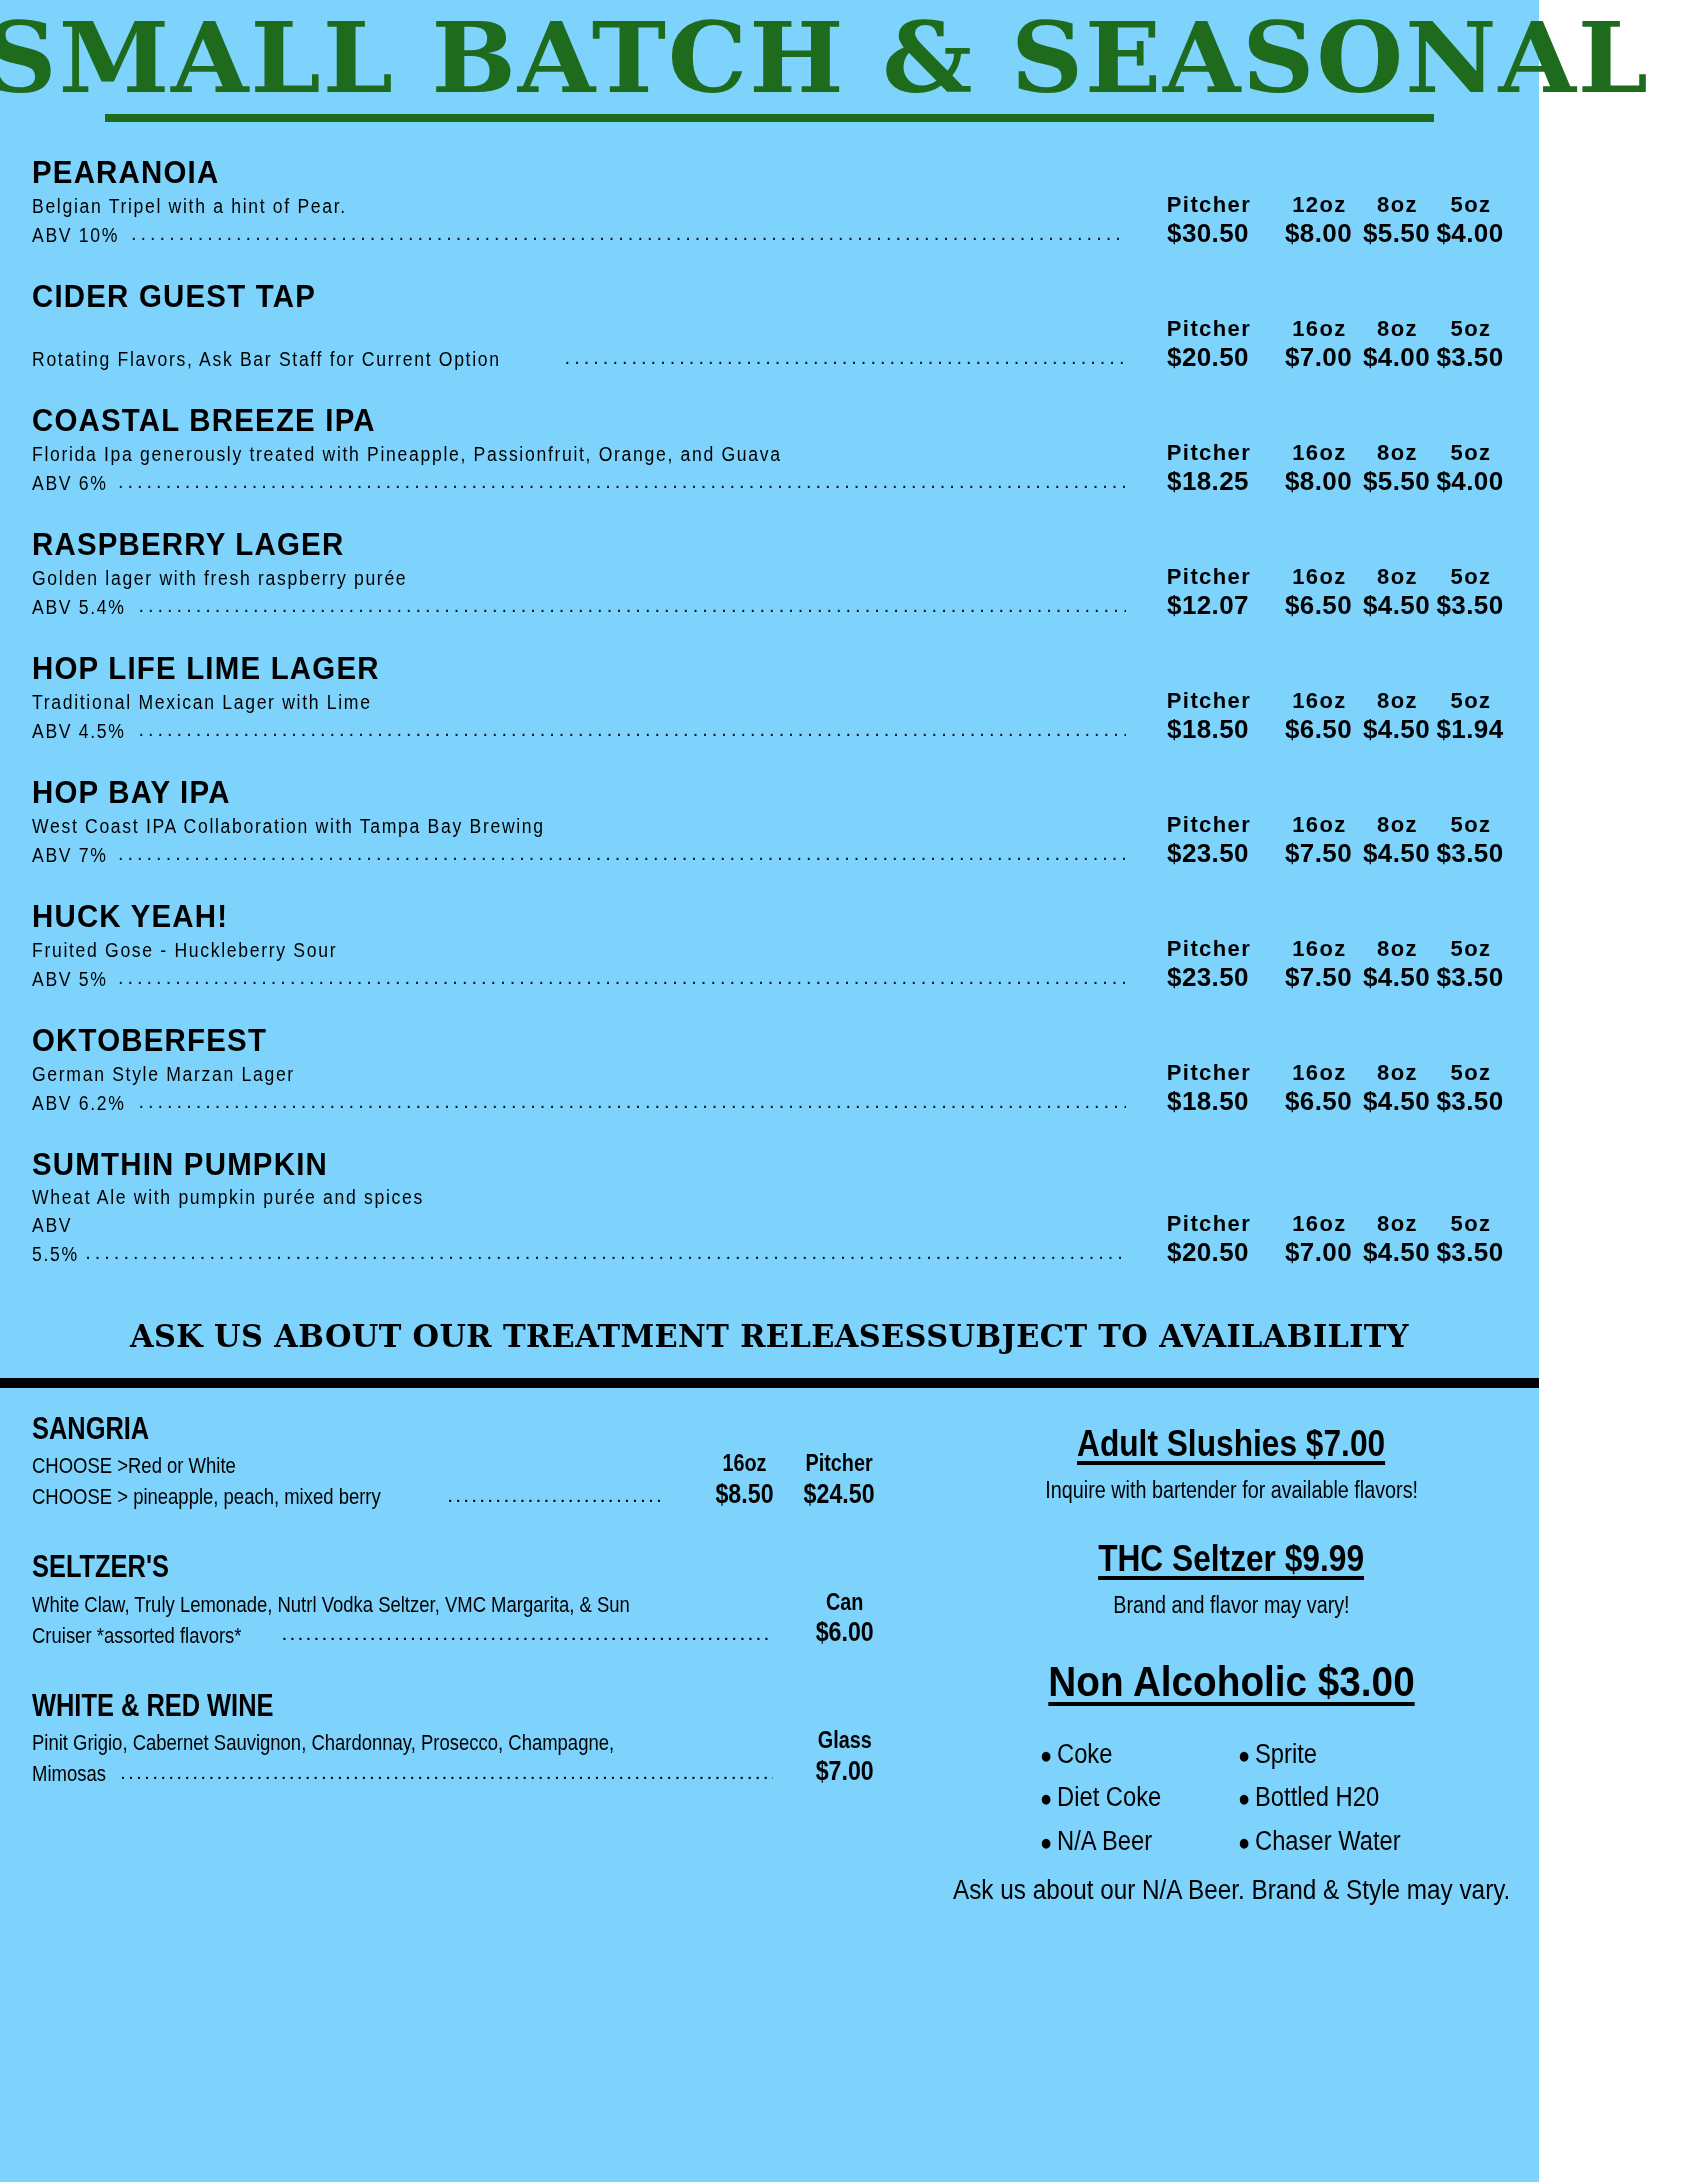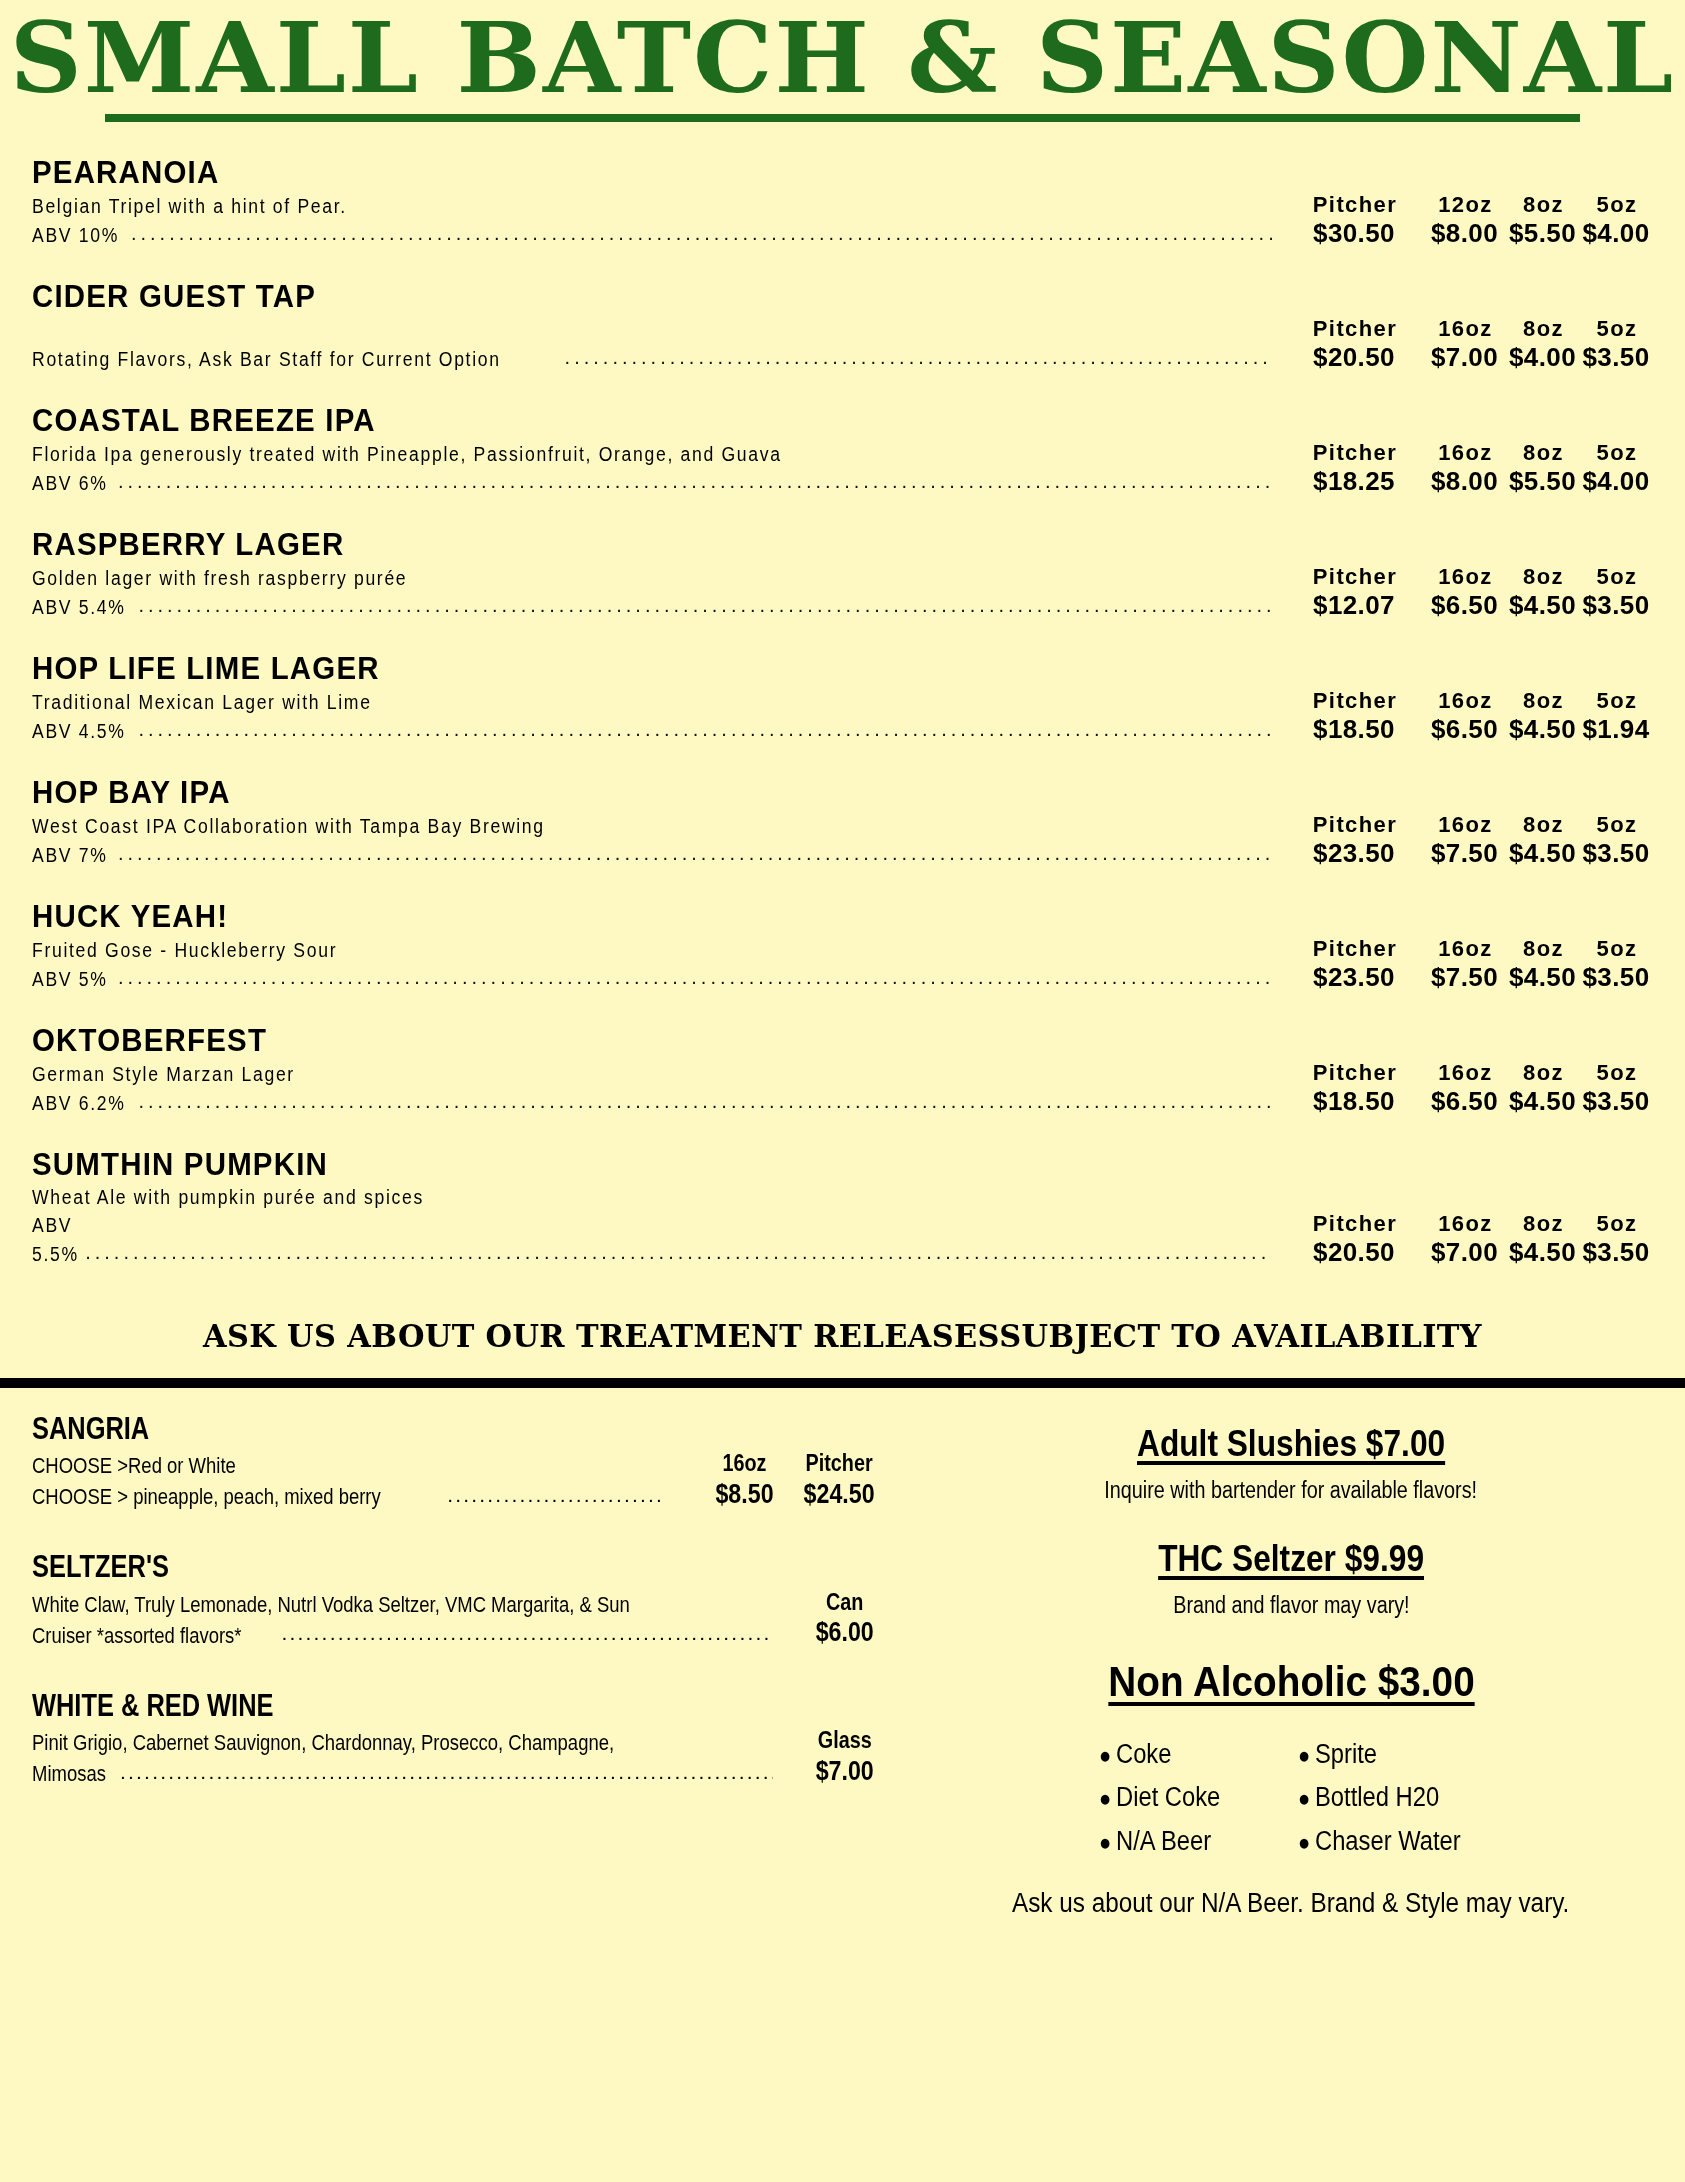--- a/index.html
+++ b/index.html
@@ -2,21 +2,21 @@
 <html style="font-size:14px"><head>
 <meta charset="utf-8">
 <style>
   html,body{margin:0;padding:0;background:#ffffff;}
   body{
     width:1685px;
     font-family:"Liberation Sans", sans-serif;
     color:#000000;
     -webkit-font-smoothing:none;
   }
-  .page{width:1685px;min-height:2182px;position:relative;background:#fef9c3;box-sizing:border-box;}
+  .page{width:1539px;min-height:2182px;position:relative;background:#7dd3fc;box-sizing:border-box;}
 
   
   .title-wrap{padding:5.3px 0 0 0;}
   .menu-title{
     font-family:"DejaVu Serif", serif;
     color:#1e6b1e;
     font-size:98px;
     font-weight:700;
     text-align:center;
     line-height:1.0;
@@ -202,21 +202,21 @@
   .promo-sub{
     font-size:23px;line-height:1.3;margin-top:10.5px;margin-bottom:23px;
     transform:scaleX(0.86);display:inline-block;white-space:nowrap;
   }
   .na-title{
     font-weight:700;font-size:43px;line-height:1.18;
     text-decoration:underline;text-underline-offset:6.1px;text-decoration-thickness:4.4px;
     transform:scaleX(0.9);display:inline-block;white-space:nowrap;margin-top:3.5px;
   }
   .na-cols{
-    display:flex;justify-content:center;gap:61px;margin-top:26px;margin-bottom:23px;
+    display:flex;justify-content:center;gap:61px;margin-top:26px;margin-bottom:10px;
   }
   .na-col{text-align:left;}
   .na-item{
     font-size:27px;line-height:1.62;white-space:nowrap;
     transform:scaleX(0.88);transform-origin:left center;
   }
   .na-item .bullet{display:inline-block;width:19.3px;font-size:23px;}
   .na-foot{
     font-size:27px;text-align:center;line-height:1.25;
     transform:scaleX(0.9);display:inline-block;white-space:nowrap;

